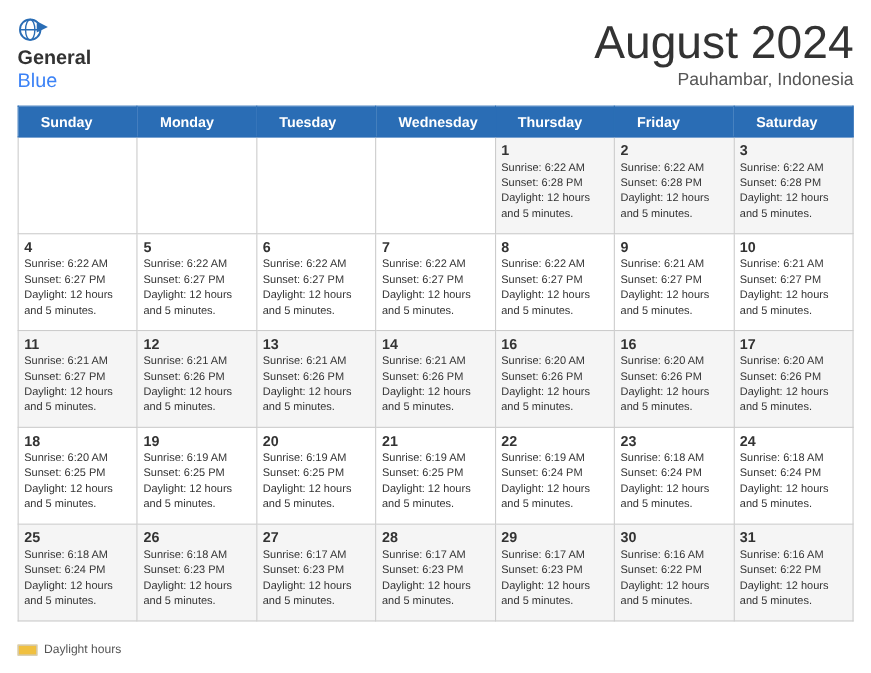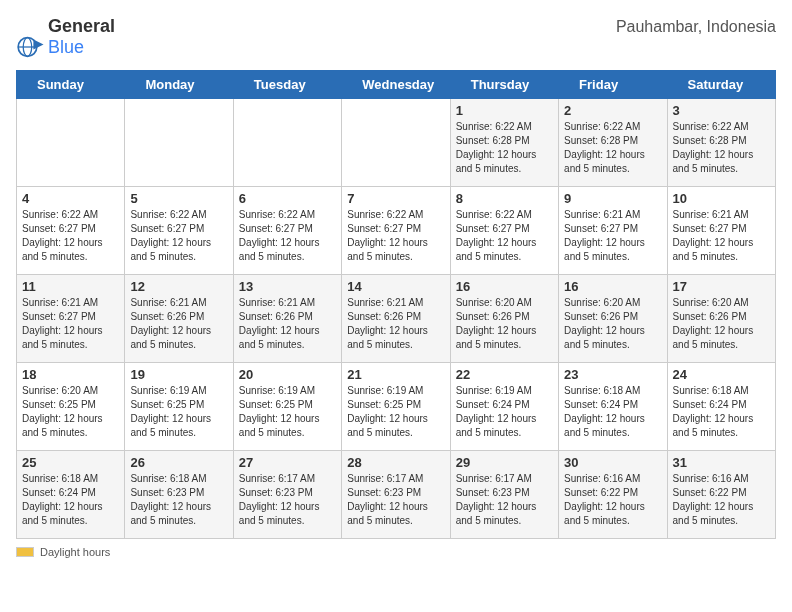--- a/index.html
+++ b/index.html
@@ -11,22 +11,23 @@
       padding: 16px;
     }
     .header {
       display: flex;
       align-items: flex-start;
       justify-content: space-between;
       margin-bottom: 12px;
     }
     .logo {
       display: flex;
-      align-items: flex-end;
+      align-items: flex-start;
       gap: 4px;
+      flex-direction: column;
     }
     .logo-icon {
       width: 28px;
       height: 22px;
     }
     .title-block {
       text-align: right;
     }
     .calendar-title {
       font-size: 42px;
@@ -96,20 +97,21 @@
       <line x1="2" y1="13" x2="24" y2="13" stroke="#2a6db5" stroke-width="1.5"></line>
 
       <polygon points="20,4 32,10 20,16" fill="#2a6db5"></polygon>
     </svg>
     <div>
       <span style="font-size:18px;font-weight:bold;color:#333;">General</span><br>
       <span style="font-size:18px;font-weight:normal;color:#3b82f6;">Blue</span>
     </div>
   </div>
   <div class="title-block">
+    <div class="calendar-title">August 2024</div>
     <div class="calendar-subtitle">Pauhambar, Indonesia</div>
   </div>
 </div>
 
 <table>
   <thead>
     <tr>
     <th>Sunday</th>
         <th>Monday</th>
         <th>Tuesday</th>
@@ -347,16 +349,16 @@
           <div class="day-number">31</div>
           <div class="day-info" style="white-space: pre-line;">Sunrise: 6:16 AM
 Sunset: 6:22 PM
 Daylight: 12 hours
 and 5 minutes.</div>
         </td>
       </tr>
     </tbody>
 </table>
 
-<div style="margin-top:7px; font-size:11px; color:#555; display:flex; align-items:center; gap:6px;">
+<div style="margin-top:20px; font-size:11px; color:#555; display:flex; align-items:center; gap:6px;">
   <span style="display:inline-block;width:18px;height:10px;background:#f0c040;border:1px solid #ccc;"></span>
   <span>Daylight hours</span>
 </div>
 
 </body></html>

